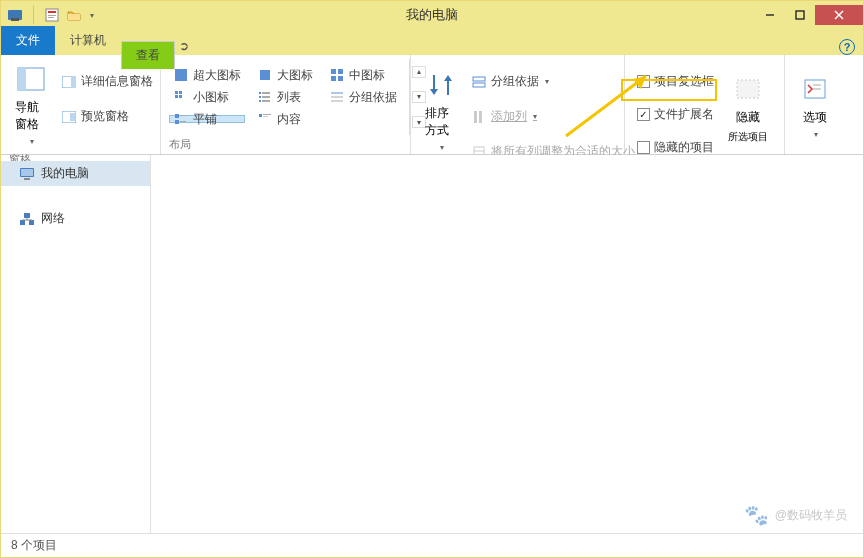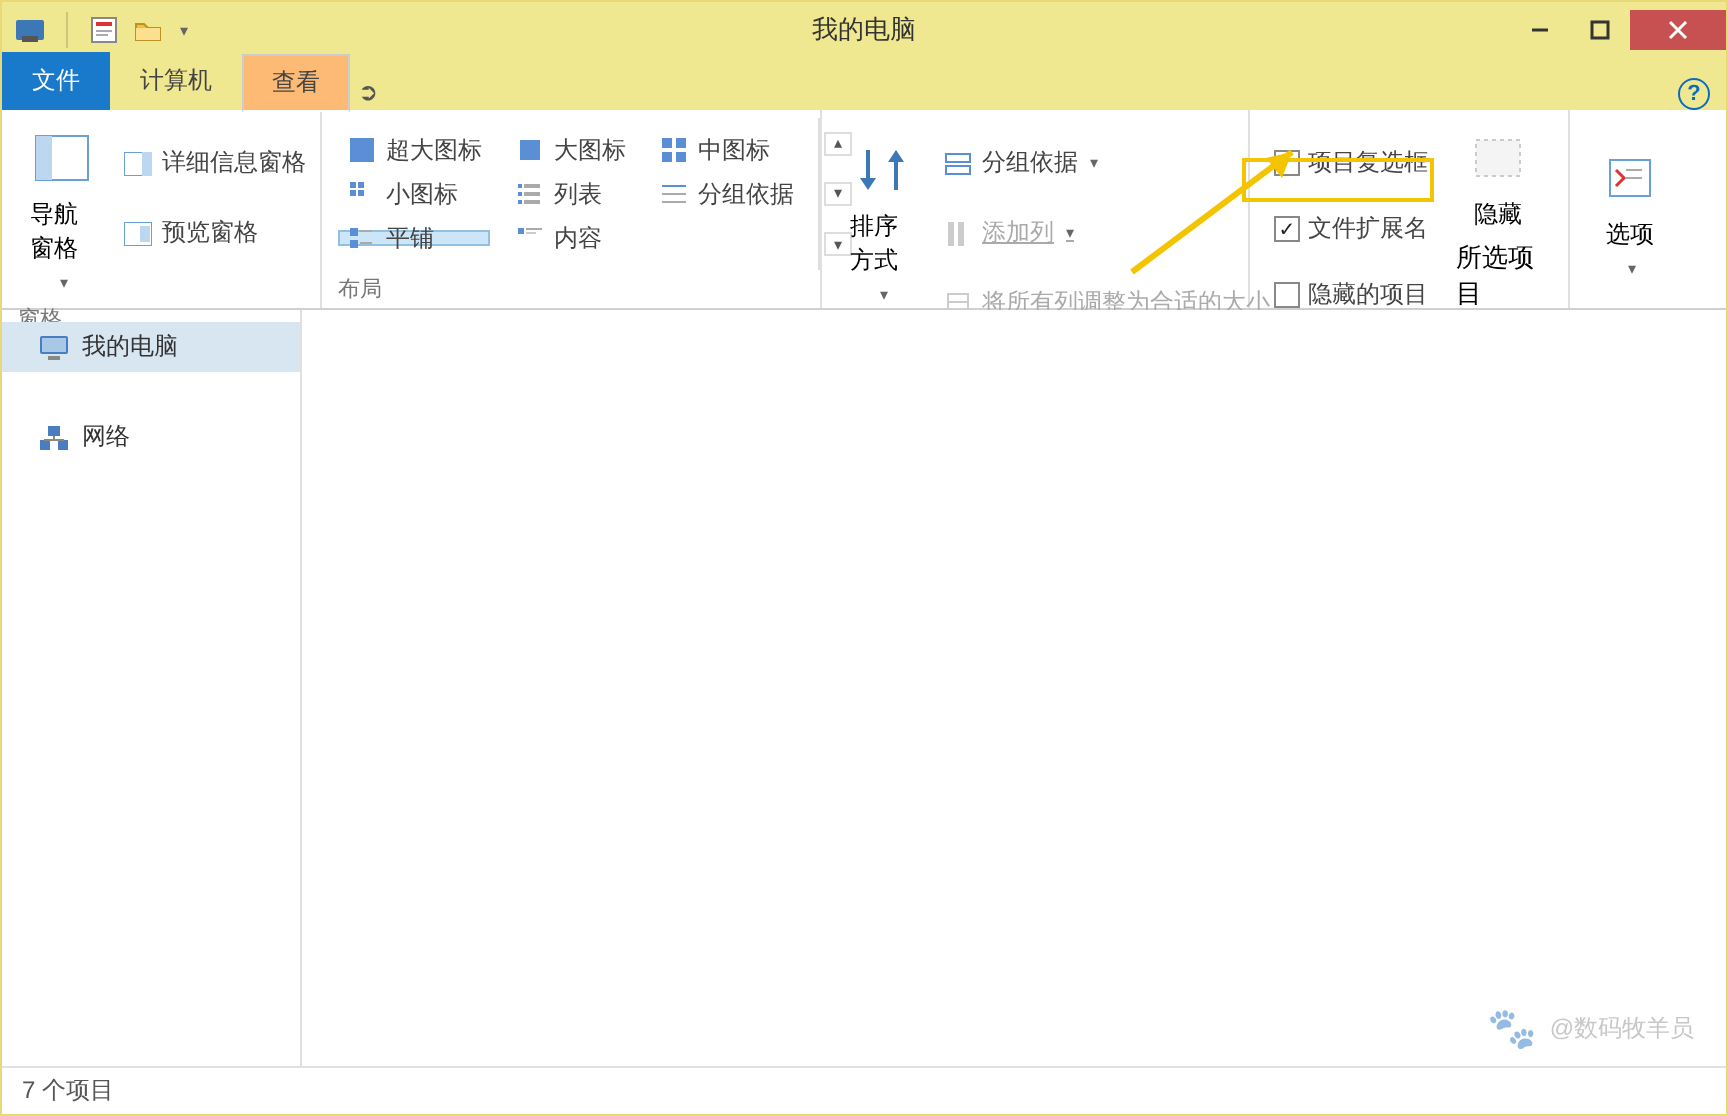--- a/index.html
+++ b/index.html
@@ -9,21 +9,21 @@
 .tb-left { display: flex; align-items: center; gap: 6px; padding-left: 6px; }
 .tb-icon { width: 16px; height: 16px; display: flex; align-items: center; justify-content: center; }
 .tb-sep { width: 1px; height: 18px; background: rgba(0,0,0,0.15); margin: 0 4px; }
 .tb-title { position: absolute; left: 50%; transform: translateX(-50%); color: #333; font-size: 13px; }
 .win-controls { margin-left: auto; display: flex; height: 20px; }
 .win-btn { width: 30px; height: 20px; display: flex; align-items: center; justify-content: center; color: #333; }
 .win-btn.close { width: 48px; background: #c75050; color: #fff; }
 .tabs { height: 26px; background: #f0e890; display: flex; align-items: flex-end; position: relative; }
 .tab { padding: 5px 14px; color: #444; border: 1px solid transparent; cursor: default; margin-top: 46px; }
 .tab.active-blue { background: #1979ca; color: #fff; }
-.tab.active-white { background: #fdba74; border-color: #ccc; border-bottom-color: #fff; position: relative; top: 1px; }
+.tab.active-white { background: #84cc16; border-color: #ccc; border-bottom-color: #fff; position: relative; top: 15px; }
 .help-icon { margin-left: auto; margin-right: 8px; width: 16px; height: 16px; border: 1px solid #0b6cbd; border-radius: 50%; color: #0b6cbd; display: flex; align-items: center; justify-content: center; font-weight: bold; font-size: 11px; }
 .hide-ribbon { margin-right: 6px; padding: 2px 4px; color: #555; }
 .ribbon { height: 100px; background: #fff; border-bottom: 1px solid #d0d0d0; display: flex; }
 .group { border-right: 1px solid #e0e0e0; padding: 4px 8px 2px 8px; display: flex; flex-direction: column; }
 .group-body { flex: 1; display: flex; gap: 4px; }
 .group-label { text-align: left; color: #777; font-size: 11px; padding-top: 2px; }
 .vstack { display: flex; flex-direction: column; gap: 2px; }
 .ritem { display: flex; align-items: center; gap: 4px; padding: 2px 4px; color: #444; white-space: nowrap; margin-top: 12px; }
 .ritem.selected { background: #cde6f7; border: 1px solid #92c0e0; padding: 1px 3px; }
 .ritem.disabled { color: #aaa; text-decoration: underline; }
@@ -304,21 +304,21 @@
               <span>隐藏的项目</span>
             </div>
         </div>
         <div class="big-btn disabled" style="color:#000000">
           <div class="big-icon">
               <svg width="28" height="24">
                 <rect x="3" y="3" width="22" height="18" fill="#f4f4f4" stroke="#ccc" stroke-dasharray="2 2"></rect>
               </svg>
             </div>
           <span>隐藏</span>
-          <span style="font-size:13px">所选项目</span>
+          <span style="font-size:10px">所选项目</span>
         </div>
       </div>
       <div class="group-label">显示/隐藏</div>
       <div class="highlight-box" style="left:-4px;top:24px;width:96px;height:22px"></div>
     </div>
 
     <div class="group" style="width:56px;border-right:none">
       <div class="group-body">
         <div class="big-btn">
           <div class="big-icon">
@@ -364,20 +364,20 @@
               <line x1="3" y1="8" x2="13" y2="8" stroke="#888"></line>
             </svg>
           </span>
         <span>网络</span>
       </div>
     </div>
     <div class="main-area"></div>
   </div>
 
   <div class="statusbar">
-    <span>7 个项目</span>
+    <span>8 个项目</span>
   </div>
 
   <div class="watermark">
     <span class="paw">🐾</span>
     <span>@数码牧羊员</span>
   </div>
 </div>
 
 </body></html>

